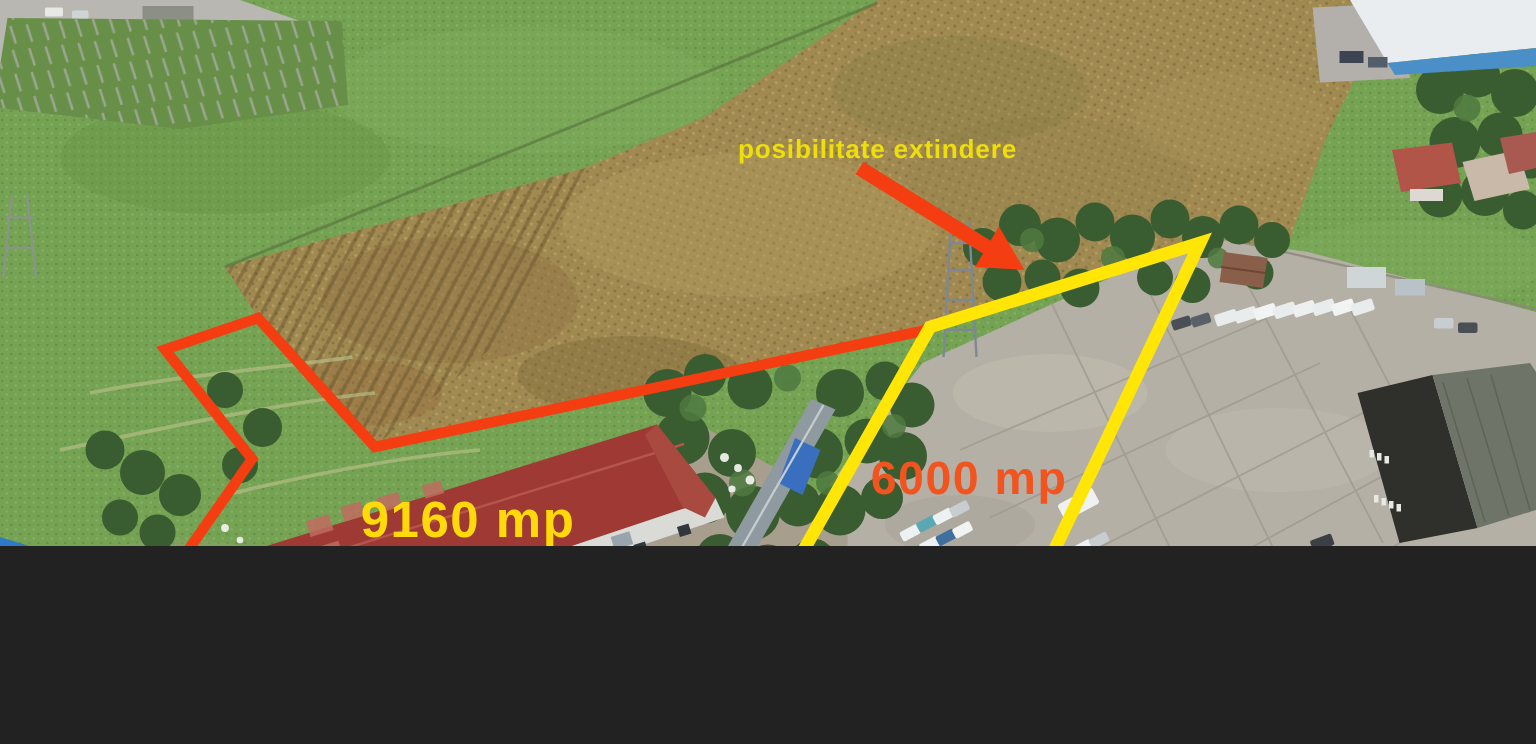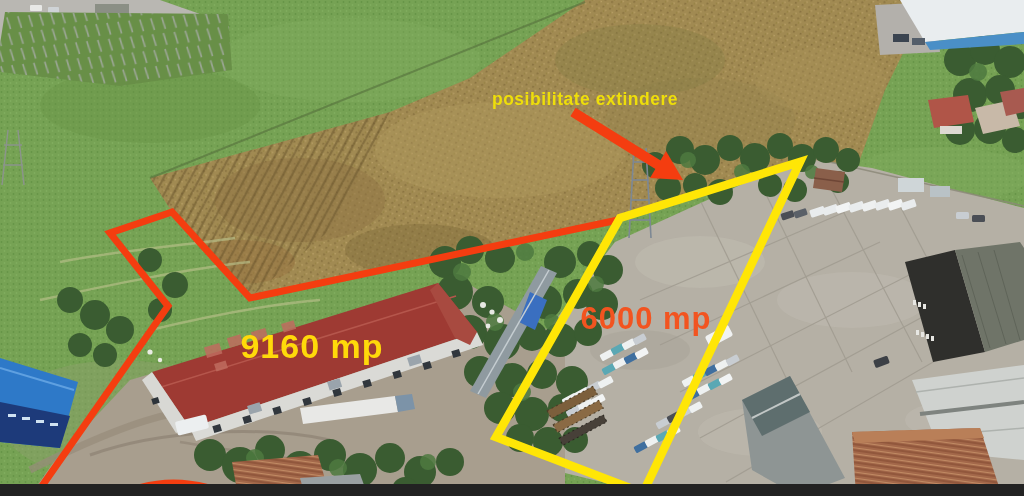--- a/index.html
+++ b/index.html
@@ -1,16 +1,16 @@
 <!DOCTYPE html>
 <html><head>
 <meta charset="utf-8">
 <style>
   html,body{margin:0;padding:0;background:#222;}
-  .stage{position:relative;width:1024px;height:484px;overflow:hidden;font-family:"Liberation Sans",sans-serif;}
+  .stage{position:relative;width:1024px;height:364px;overflow:hidden;font-family:"Liberation Sans",sans-serif;}
   svg{display:block;}
   text{font-family:"Liberation Sans","DejaVu Sans",sans-serif;}
 </style>
 </head>
 <body>
 
 <div class="stage">
 <svg width="1024" height="496" viewBox="0 0 1024 496">
   <defs>
     <pattern id="grassTex" width="6" height="6" patternUnits="userSpaceOnUse">

